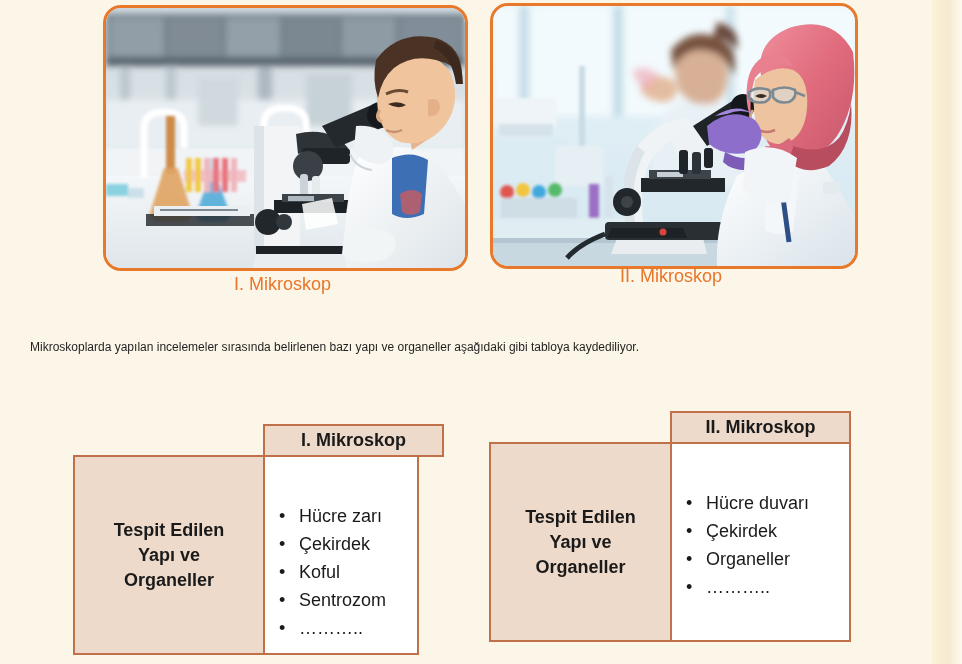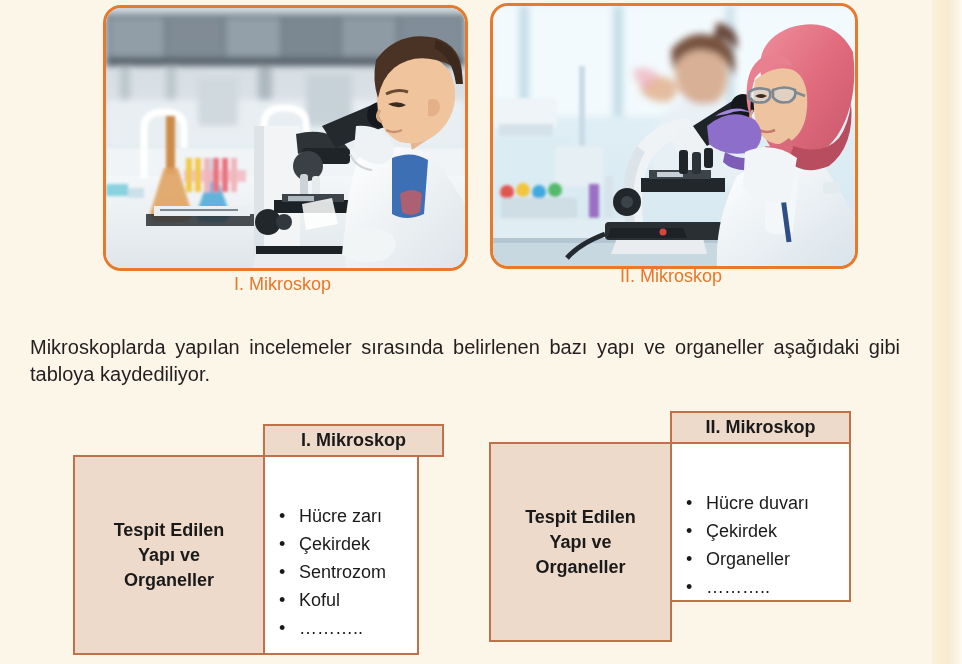--- a/index.html
+++ b/index.html
@@ -19,21 +19,21 @@
   #photo-2{left:490px;top:3px;width:362px;height:260px;}
   .photo-inner{position:absolute;inset:0;overflow:hidden;border-radius:15px;}
 
   .caption{position:absolute;color:#e8762a;font-size:18px;text-align:center;
     white-space:nowrap;}
   #caption-1{left:103px;top:274px;width:359px;}
   #caption-2{left:490px;top:266px;width:362px;}
 
   
   #intro-paragraph{position:absolute;left:30px;top:334px;width:870px;
-    font-size:20px;line-height:27px;color:#231f20;text-align:justify;}
+    font-size:12px;line-height:27px;color:#231f20;text-align:justify;}
 
   
   .table-block{position:absolute;}
   .tbl-header{position:absolute;background:#eedacb;border:2px solid #c0714a;
     font-weight:bold;font-size:18px;color:#1a1a1a;text-align:center;
     display:flex;align-items:center;justify-content:center;box-sizing:border-box;}
   .tbl-label{position:absolute;background:#eedacb;border:2px solid #c0714a;
     font-weight:bold;font-size:18px;color:#1a1a1a;text-align:center;
     display:flex;align-items:center;justify-content:center;box-sizing:border-box;
     line-height:25px;}
@@ -49,21 +49,21 @@
   #table-1{left:73px;top:424px;}
   #table-1 .tbl-header{left:190px;top:0px;width:181px;height:33px;}
   #table-1 .tbl-label{left:0px;top:31px;width:192px;height:200px;}
   #table-1 .tbl-list{left:190px;top:31px;width:156px;height:200px;
     padding-top:45px;}
 
   
   #table-2{left:489px;top:411px;}
   #table-2 .tbl-header{left:181px;top:0px;width:181px;height:33px;}
   #table-2 .tbl-label{left:0px;top:31px;width:183px;height:200px;}
-  #table-2 .tbl-list{left:181px;top:31px;width:181px;height:160px;
+  #table-2 .tbl-list{left:181px;top:31px;width:181px;height:200px;
     padding-top:45px;}
 </style>
 </head>
 <body>
 
 <div id="page-edge"></div>
 
 <div class="photo-frame" id="photo-1">
   <div class="photo-inner">
     <svg width="100%" height="100%" viewBox="0 0 359 260" preserveAspectRatio="xMidYMid slice">
@@ -336,22 +336,22 @@
     <span>
       <span>Tespit Edilen</span><br>
       <span>Yapı ve</span><br>
       <span>Organeller</span>
     </span>
   </div>
   <div class="tbl-list">
     <ul>
       <li>Hücre zarı</li>
       <li>Çekirdek</li>
+      <li>Koful</li>
       <li>Sentrozom</li>
-      <li>Koful</li>
       <li>………..</li>
     </ul>
   </div>
 </div>
 
 <div class="table-block" id="table-2">
   <div class="tbl-header">II. Mikroskop</div>
   <div class="tbl-label">
     <span>
       <span>Tespit Edilen</span><br>

